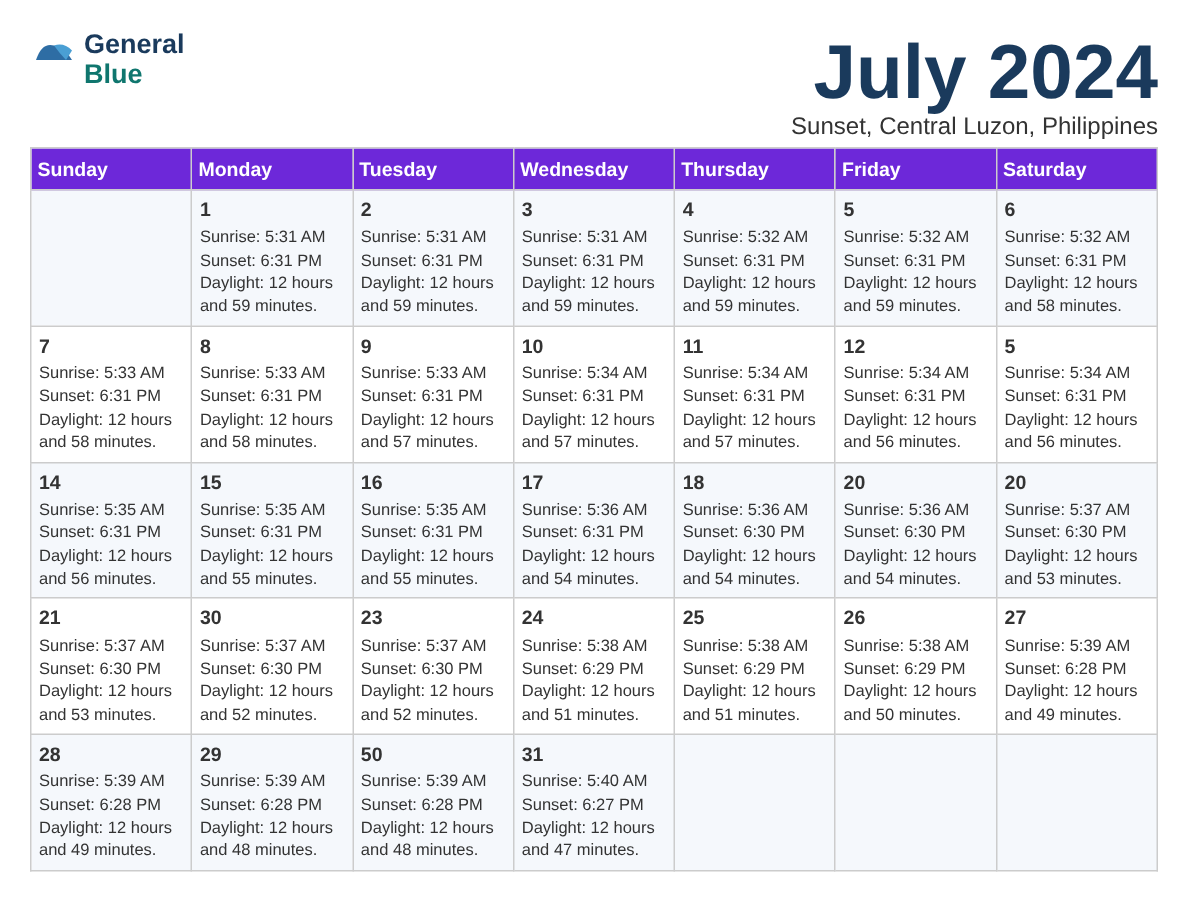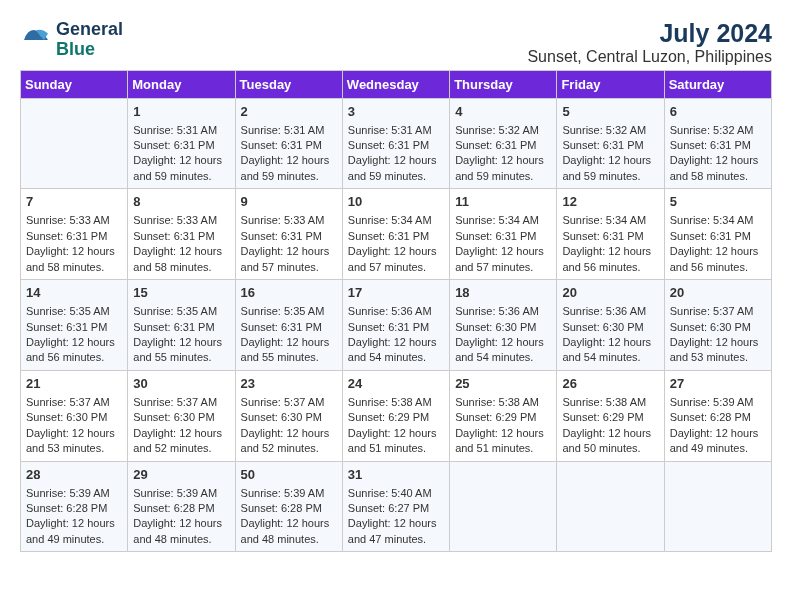--- a/index.html
+++ b/index.html
@@ -31,21 +31,21 @@
     }
     .logo-icon {
       width: 32px;
       height: 32px;
       margin-right: 4px;
     }
     .title-area {
       text-align: right;
     }
     .month-title {
-      font-size: 25px;
+      font-size: 51px;
       font-weight: bold;
       color: #1a3a5c;
       line-height: 1.1;
     }
     .location-title {
       font-size: 16px;
       color: #333;
     }
     table {
       width: 100%;

